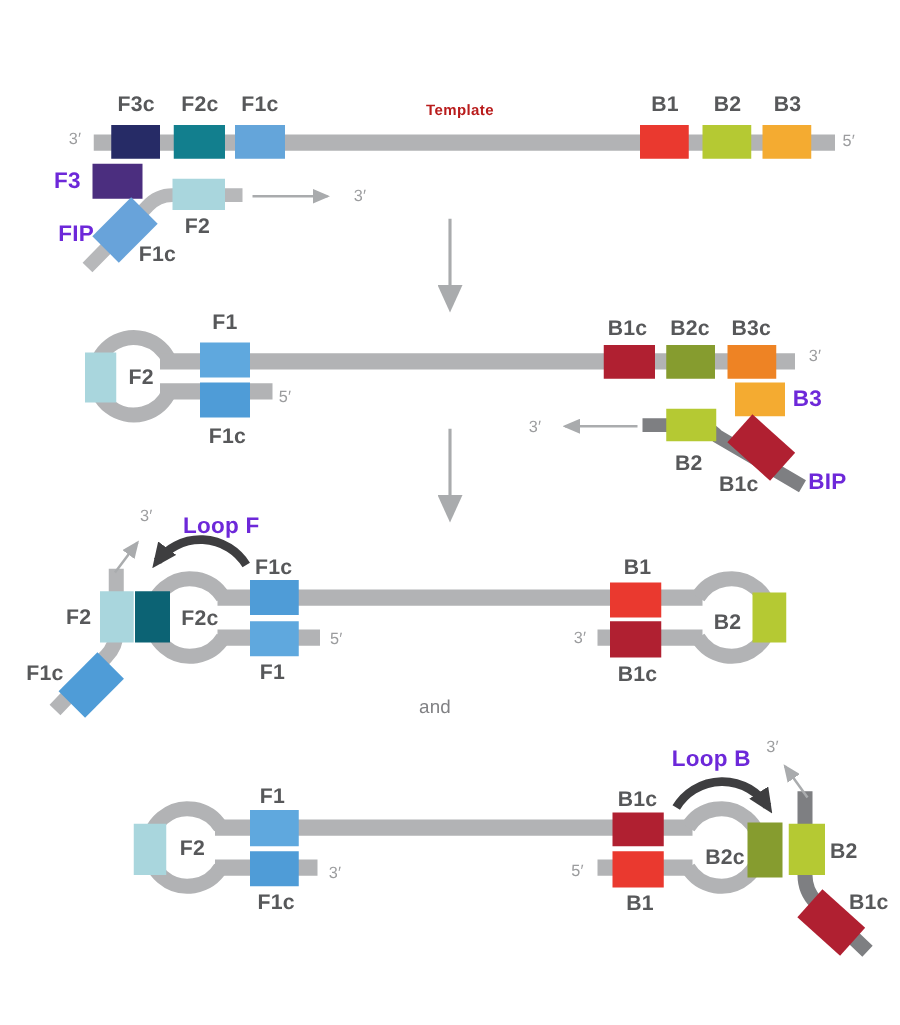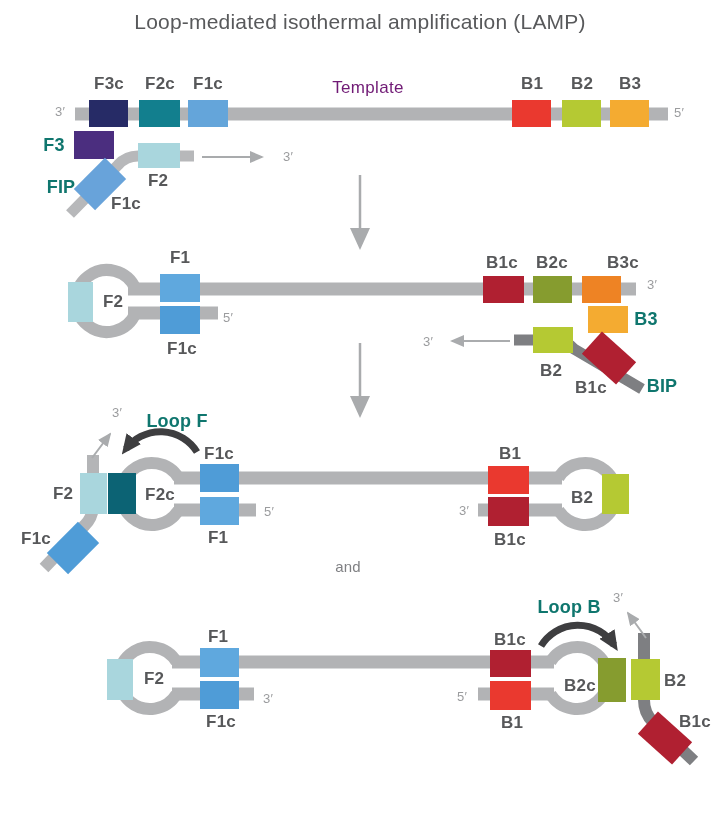--- a/index.html
+++ b/index.html
@@ -3,38 +3,37 @@
 <meta charset="utf-8">
 <style>
   html,body{margin:0;padding:0;background:#ffffff;}
   #canvas{position:relative;width:720px;height:820px;background:#ffffff;overflow:hidden;
           font-family:"Liberation Sans","DejaVu Sans",sans-serif;}
   #strokes{position:absolute;left:0;top:0;z-index:0;}
   .box{position:absolute;z-index:2;}
   .diamond{position:absolute;z-index:2;}
   .lbl{position:absolute;z-index:3;transform:translate(-50%,-50%);white-space:nowrap;
        font-size:17px;font-weight:700;color:#57585a;letter-spacing:.2px;}
-  .red{color:#0f766e;font-size:18px;}
+  .red{color:#6d28d9;font-size:18px;}
   .prime{font-size:13px;font-weight:400;color:#9b9c9e;}
-  .tmpl{font-size:17px;font-weight:400;color:#701a75;letter-spacing:.3px;}
+  .tmpl{font-size:12px;font-weight:700;color:#b91c1c;letter-spacing:.3px;}
   .and{font-size:15px;font-weight:400;color:#808184;text-align:center;}
   #title{position:absolute;left:0;right:0;top:10px;text-align:center;z-index:3;
          font-size:21px;font-weight:500;color:#58595b;letter-spacing:.2px;}
   
   .c-f3c{background:#262b66}.c-f2c{background:#127f8e}.c-f1cr1{background:#64a5da}
   .c-f3{background:#4b2e7f}.c-fip{background:#68a3da}.c-f2cy{background:#a9d6dd}
   .c-f1{background:#5fa8de}.c-f1c{background:#4f9cd7}.c-f2cd{background:#0c6374}
   .c-b1{background:#ea392f}.c-b1c{background:#b02031}.c-b2{background:#b5c933}
   .c-b2c{background:#869c2f}.c-b3{background:#f4ab31}.c-b3c{background:#ee8324}
 </style>
 </head>
 <body>
 
 <div id="canvas">
-  <div id="title">Loop-mediated isothermal amplification (LAMP)</div>
 
   <svg id="strokes" width="720" height="820" viewBox="0 0 720 820">
     <defs>
       <marker id="ag" markerUnits="userSpaceOnUse" markerWidth="14" markerHeight="12" refX="12" refY="6" orient="auto" viewBox="0 0 14 12">
         <path d="M0,0 L14,6 L0,12 z" fill="#a9abad"></path>
       </marker>
       <marker id="agBig" markerUnits="userSpaceOnUse" markerWidth="22" markerHeight="20" refX="16" refY="10" orient="auto" viewBox="0 0 22 20">
         <path d="M0,0 L22,10 L0,20 z" fill="#a9abad"></path>
       </marker>
       <marker id="ad" markerUnits="userSpaceOnUse" markerWidth="20" markerHeight="18" refX="13" refY="9" orient="auto" viewBox="0 0 20 18">
@@ -111,21 +110,21 @@
   <div class="box c-b3" style="left:588px;top:306px;width:40px;height:27px"></div>
   <div class="box c-b2" style="left:533px;top:327px;width:40px;height:26px"></div>
   <div class="diamond c-b1c" style="left:586px;top:343px;width:46px;height:30px;transform:rotate(42deg)"></div>
 
   <div class="lbl" style="left:180px;top:258px">F1</div>
   <div class="lbl" style="left:113px;top:302px">F2</div>
   <div class="lbl" style="left:182px;top:349px">F1c</div>
   <div class="lbl prime" style="left:228px;top:317px">5′</div>
   <div class="lbl" style="left:502px;top:263px">B1c</div>
   <div class="lbl" style="left:552px;top:263px">B2c</div>
-  <div class="lbl" style="left:623px;top:263px">B3c</div>
+  <div class="lbl" style="left:601px;top:263px">B3c</div>
   <div class="lbl prime" style="left:652px;top:284px">3′</div>
   <div class="lbl red" style="left:646px;top:319px">B3</div>
   <div class="lbl" style="left:551px;top:371px">B2</div>
   <div class="lbl" style="left:591px;top:388px">B1c</div>
   <div class="lbl red" style="left:662px;top:386px">BIP</div>
   <div class="lbl prime" style="left:428px;top:341px">3′</div>
 
   <div class="box c-f2cy" style="left:80px;top:473px;width:27px;height:41px"></div>
   <div class="box c-f2cd" style="left:108px;top:473px;width:28px;height:41px"></div>
   <div class="diamond c-f1c" style="left:51px;top:533px;width:44px;height:30px;transform:rotate(-45deg)"></div>

